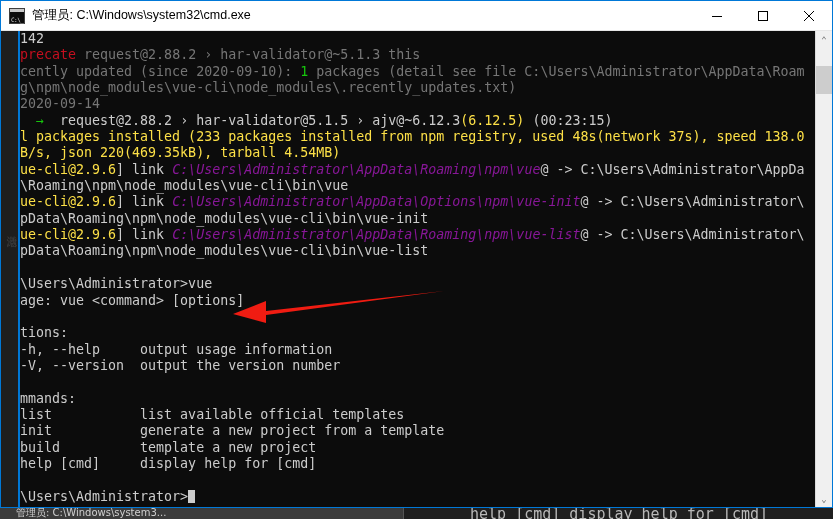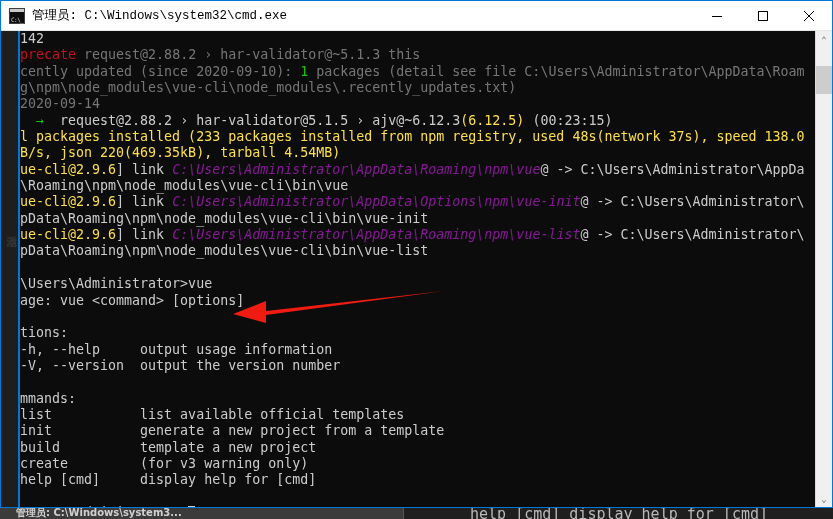--- a/index.html
+++ b/index.html
@@ -60,21 +60,21 @@
     position: absolute;
     left: 1px;
     bottom: 0px;
     font-size: 6px;
     line-height: 7px;
     color: #d8d8d8;
     font-family: "DejaVu Sans Mono", monospace;
     letter-spacing: -0.5px;
   }
   #title-text {
-    font-family: Liberation Mono, monospace;
+    font-family: Liberation Sans, sans-serif;
     font-size: 12.5px;
     color: #000000;
     white-space: nowrap;
     flex: 1 1 auto;
     overflow: hidden;
   }
   #window-controls {
     display: flex;
     height: 29px;
     flex: 0 0 auto;
@@ -227,21 +227,20 @@
     background: #3b3b3b;
     border-right: 1px solid #555;
     color: #d0d0d0;
     font-family: "DejaVu Sans", sans-serif;
     font-size: 10px;
     line-height: 10px;
     white-space: nowrap;
     overflow: hidden;
     padding-left: 16px;
     box-sizing: border-box;
-    font-weight: bold;
   }
   #taskbar-bg-text {
     position: absolute;
     left: 470px;
     top: -3px;
     color: #b9b9b9;
     font-family: "DejaVu Sans Mono", monospace;
     font-size: 15px;
     white-space: nowrap;
   }
@@ -296,21 +295,20 @@
         <div class="line"><span class="c-white">Usage: vue &lt;command&gt; [options]</span></div>
         <div class="line"><span class="c-white"></span></div>
         <div class="line"><span class="c-white">Options:</span></div>
         <div class="line"><span class="c-white">  -h, --help     output usage information</span></div>
         <div class="line"><span class="c-white">  -V, --version  output the version number</span></div>
         <div class="line"><span class="c-white"></span></div>
         <div class="line"><span class="c-white">Commands:</span></div>
         <div class="line"><span class="c-white">  list           list available official templates</span></div>
         <div class="line"><span class="c-white">  init           generate a new project from a template</span></div>
         <div class="line"><span class="c-white">  build          template a new project</span></div>
-        <div class="line"><span class="c-white">  create         (for v3 warning only)</span></div>
         <div class="line"><span class="c-white">  help [cmd]     display help for [cmd]</span></div>
         <div class="line"><span class="c-white"></span></div>
         <div class="line"><span class="c-white">C:\Users\Administrator&gt;</span><span class="caret"></span></div>
       </div>
 
     <div id="left-gutter"></div>
     <div id="left-edge"></div>
     <div id="watermark">激活</div>
 
     <svg id="red-arrow" viewBox="0 0 220 35">

